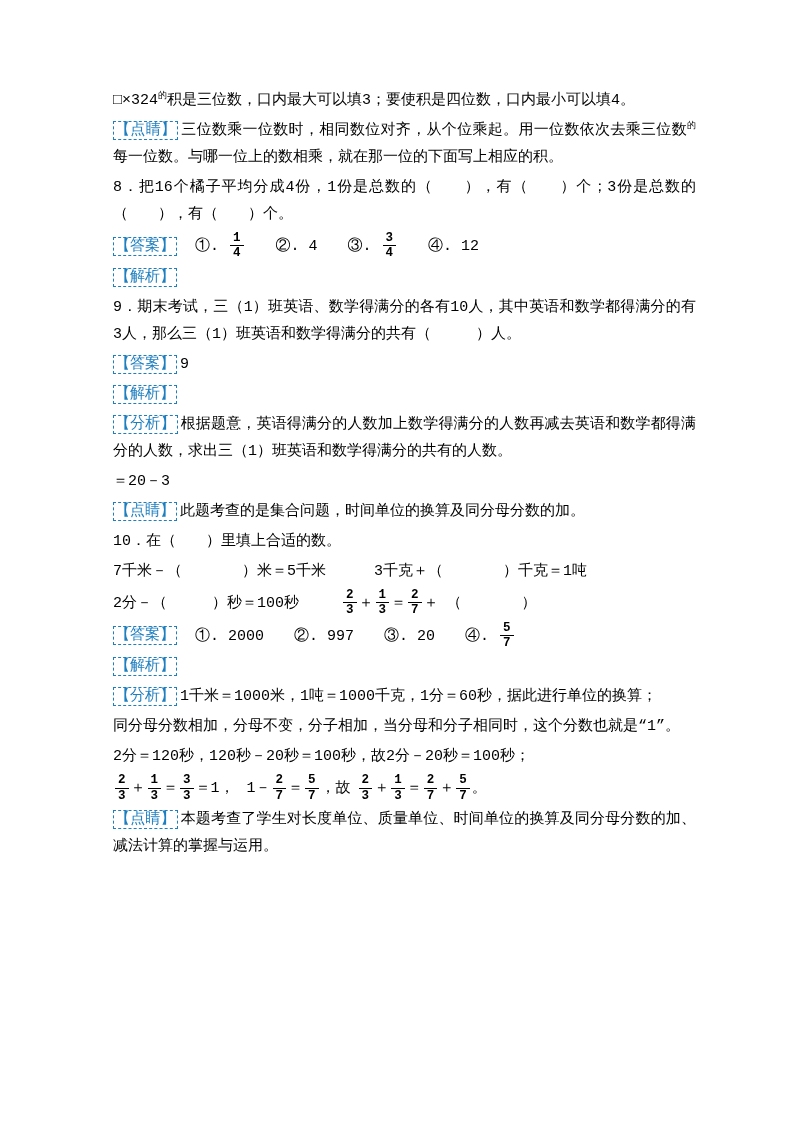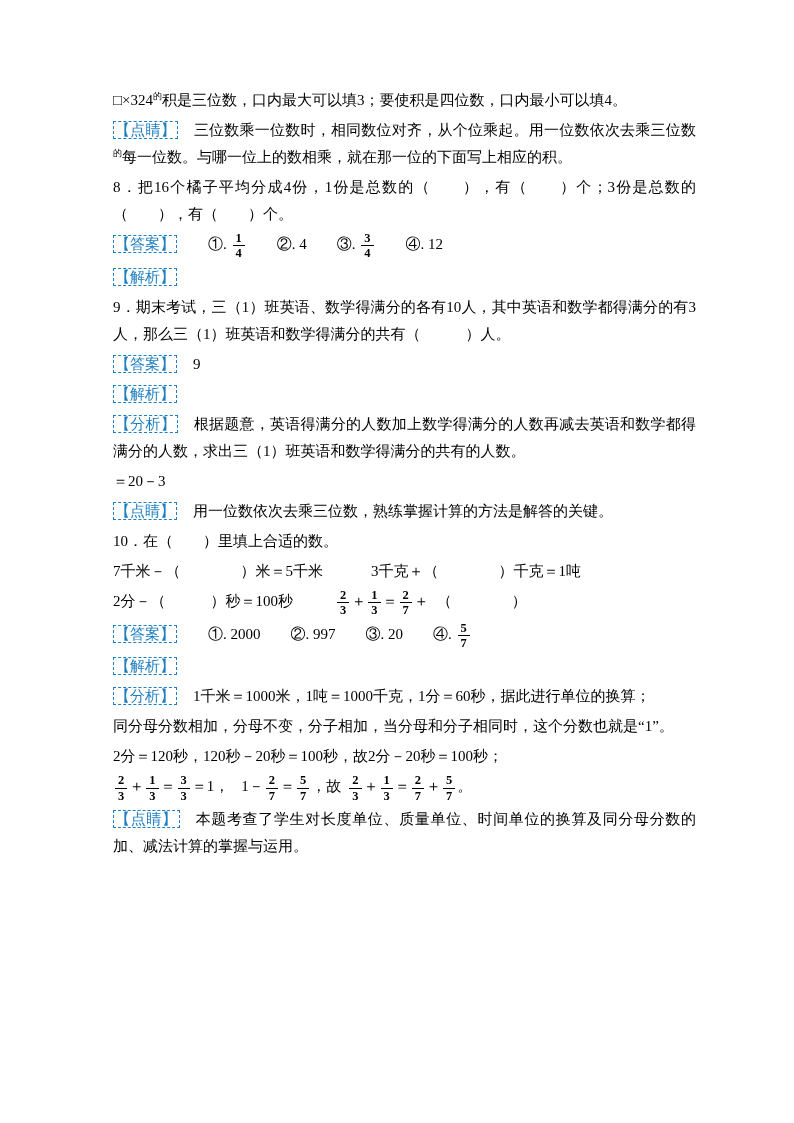--- a/index.html
+++ b/index.html
@@ -13,32 +13,33 @@
     font-family: "Liberation Serif", "DejaVu Serif", serif;
     color: #000000;
     font-size: 15px;
     overflow: hidden;
   }
   .page {
     box-sizing: border-box;
     width: 752px;
     height: 1123px;
     padding: 84px 56px 0 113px;
+    font-family: Liberation Mono, monospace;
   }
   .para {
     line-height: 27px;
     text-align: justify;
     margin: 3px 0;
   }
   .para.bold { font-weight: bold; }
   .ans-label {
     color: var(--label-blue, #1E7FC0);
     border: 1px dashed var(--label-blue, #1E7FC0);
     padding: 0 1px;
-    margin-right: 16px;
+    margin-right: 3px;
     white-space: nowrap;
   }
   sup {
     font-size: 9px;
     line-height: 0;
   }
   .frac {
     display: inline-block;
     vertical-align: middle;
     text-align: center;
@@ -65,21 +66,21 @@
     <div class="para"><span>□×324</span><sup>的</sup><span>积是三位数，口内最大可以填3；要使积是四位数，口内最小可以填4。</span></div>
     <div class="para"><span class="ans-label">【点睛】</span><span>三位数乘一位数时，相同数位对齐，从个位乘起。用一位数依次去乘三位数</span><sup>的</sup><span>每一位数。与哪一位上的数相乘，就在那一位的下面写上相应的积。</span></div>
     <div class="para"><span>8．把16个橘子平均分成4份，1份是总数的（　　），有（　　）个；3份是总数的（　　），有（　　）个。</span></div>
     <div class="para"><span class="ans-label">【答案】</span><span>　①. </span><span class="frac"><span class="num">1</span><span class="den">4</span></span><span>　　②. 4　　③. </span><span class="frac"><span class="num">3</span><span class="den">4</span></span><span>　　④. 12</span></div>
     <div class="para"><span class="ans-label">【解析】</span></div>
     <div class="para"><span>9．期末考试，三（1）班英语、数学得满分的各有10人，其中英语和数学都得满分的有3人，那么三（1）班英语和数学得满分的共有（　　　）人。</span></div>
     <div class="para"><span class="ans-label">【答案】</span><span>9</span></div>
     <div class="para"><span class="ans-label">【解析】</span></div>
     <div class="para"><span class="ans-label">【分析】</span><span>根据题意，英语得满分的人数加上数学得满分的人数再减去英语和数学都得满分的人数，求出三（1）班英语和数学得满分的共有的人数。</span></div>
     <div class="para"><span>＝20－3</span></div>
-    <div class="para"><span class="ans-label">【点睛】</span><span>用一位数依次去乘三位数，熟练掌握计算的方法是解答的关键。</span></div>
+    <div class="para"><span class="ans-label">【点睛】</span><span>此题考查的是集合问题，时间单位的换算及同分母分数的加。</span></div>
     <div class="para"><span>10．在（　　）里填上合适的数。</span></div>
     <div class="para"><span>7千米－（　　　　）米＝5千米</span><span class="gap" style="width: 48px;"></span><span>3千克＋（　　　　）千克＝1吨</span></div>
     <div class="para"><span>2分－（　　　）秒＝100秒</span><span class="gap" style="width: 42px;"></span><span class="frac"><span class="num">2</span><span class="den">3</span></span><span>＋</span><span class="frac"><span class="num">1</span><span class="den">3</span></span><span>＝</span><span class="frac"><span class="num">2</span><span class="den">7</span></span><span>＋</span><span class="gap" style="width: 8px;"></span><span>（　　　　）</span></div>
     <div class="para"><span class="ans-label">【答案】</span><span>　①. 2000　　②. 997　　③. 20　　④. </span><span class="frac"><span class="num">5</span><span class="den">7</span></span></div>
     <div class="para"><span class="ans-label">【解析】</span></div>
     <div class="para"><span class="ans-label">【分析】</span><span>1千米＝1000米，1吨＝1000千克，1分＝60秒，据此进行单位的换算；</span></div>
     <div class="para"><span>同分母分数相加，分母不变，分子相加，当分母和分子相同时，这个分数也就是“1”。</span></div>
     <div class="para"><span>2分＝120秒，120秒－20秒＝100秒，故2分－20秒＝100秒；</span></div>
     <div class="para"><span class="frac"><span class="num">2</span><span class="den">3</span></span><span>＋</span><span class="frac"><span class="num">1</span><span class="den">3</span></span><span>＝</span><span class="frac"><span class="num">3</span><span class="den">3</span></span><span>＝1，</span><span class="gap" style="width: 12px;"></span><span>1－</span><span class="frac"><span class="num">2</span><span class="den">7</span></span><span>＝</span><span class="frac"><span class="num">5</span><span class="den">7</span></span><span>，故</span><span class="gap" style="width: 6px;"></span><span class="frac"><span class="num">2</span><span class="den">3</span></span><span>＋</span><span class="frac"><span class="num">1</span><span class="den">3</span></span><span>＝</span><span class="frac"><span class="num">2</span><span class="den">7</span></span><span>＋</span><span class="frac"><span class="num">5</span><span class="den">7</span></span><span>。</span></div>
     <div class="para"><span class="ans-label">【点睛】</span><span>本题考查了学生对长度单位、质量单位、时间单位的换算及同分母分数的加、减法计算的掌握与运用。</span></div>

